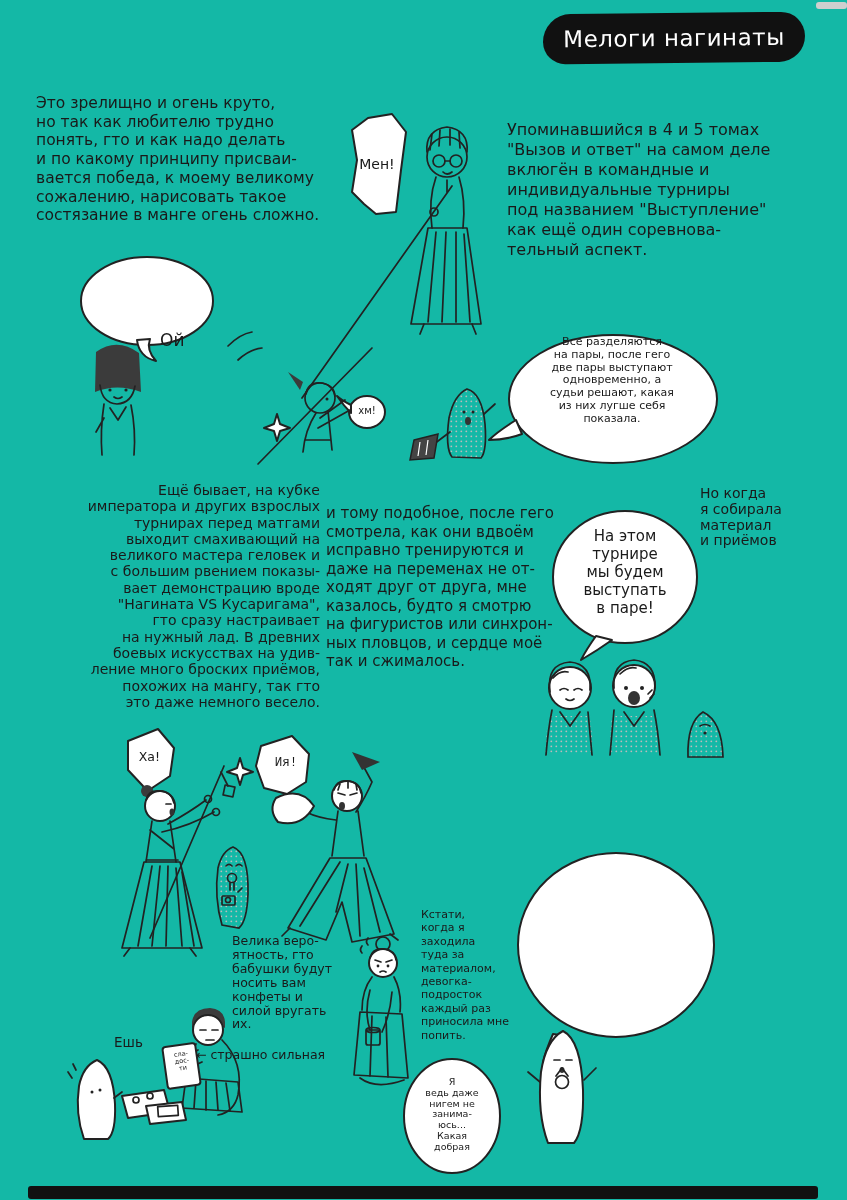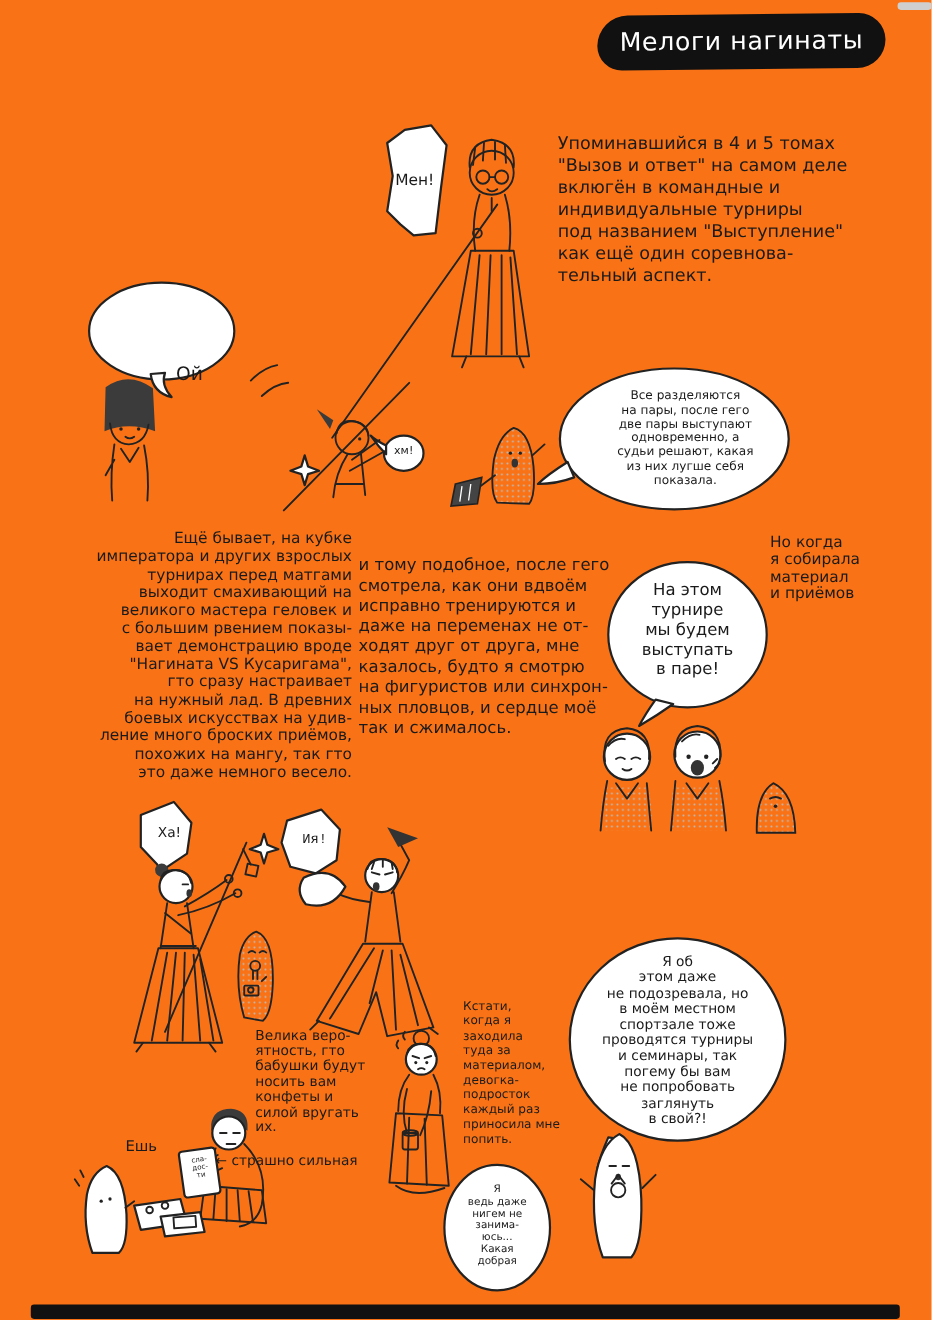--- a/index.html
+++ b/index.html
@@ -1,16 +1,16 @@
 <!DOCTYPE html>
 <html><head>
 <meta charset="utf-8">
 <style>
   html,body{margin:0;padding:0;background:#fff;}
-  .page{position:relative;width:847px;height:1200px;background:#f97316;overflow:hidden;
+  .page{position:relative;width:847px;height:1200px;background:#14b8a6;overflow:hidden;
         font-family:"DejaVu Sans",sans-serif;color:#1a1a1a;}
   .layer{position:absolute;left:0;top:0;}
   .txt{position:absolute;white-space:pre-line;color:#1a1a1a;}
   .ctr{text-align:center;}
   .rgt{text-align:right;}
   .title-badge{position:absolute;left:543px;top:13px;width:262px;height:50px;background:#111;
     border-radius:30px 26px 28px 24px;display:flex;align-items:center;justify-content:center;
     color:#fff;font-size:23px;letter-spacing:.5px;transform:rotate(-.6deg);}
   .bottom-bar{position:absolute;left:28px;top:1186px;width:790px;height:13px;background:#111;border-radius:3px;}
   .scuff{position:absolute;left:816px;top:2px;width:31px;height:7px;background:#cfcfcf;border-radius:3px;}
@@ -22,24 +22,24 @@
   .training{left:326px;top:504px;width:242px;font-size:15px;line-height:18.5px;}
   .butwhen{left:700px;top:486px;width:140px;font-size:14px;line-height:15.8px;}
   .grandmas{left:232px;top:934px;width:128px;font-size:12.5px;line-height:13.9px;}
   .bytheway{left:421px;top:908px;width:114px;font-size:11px;line-height:13.4px;}
   .eat{left:114px;top:1034px;font-size:13.5px;}
   .scary{left:196px;top:1047px;font-size:12.5px;}
   .candy{left:167px;top:1051px;width:30px;font-size:6.5px;line-height:7.2px;transform:rotate(-8deg);}
   
   .b-men{left:345px;top:156px;width:64px;font-size:14px;}
   .b-words{left:87px;top:269px;width:120px;font-size:12.5px;line-height:14.5px;}
-  .b-pairs{left:512px;top:354px;width:200px;font-size:11px;line-height:12.8px;margin-left:11px;}
+  .b-pairs{left:512px;top:336px;width:200px;font-size:11px;line-height:12.8px;}
   .b-hm{left:350px;top:405px;width:34px;font-size:10px;}
   .b-pair{left:558px;top:527px;width:134px;font-size:15px;line-height:18px;}
-  .b-ha{left:134px;top:749px;width:40px;font-size:12.5px;}
+  .b-ha{left:120px;top:749px;width:40px;font-size:12.5px;text-align:right;}
   .b-iya{left:266px;top:756px;width:40px;font-size:12.5px;font-family:Liberation Mono, monospace;}
   .b-gym{left:520px;top:867px;width:192px;font-size:12.5px;line-height:14.3px;}
   .b-kind{left:410px;top:1077px;width:84px;font-size:9.5px;line-height:10.8px;}
   svg .ln{stroke:#222;fill:none;stroke-width:1.7;stroke-linecap:round;stroke-linejoin:round;}
   svg .bub{stroke:#222;fill:#fff;stroke-width:2;stroke-linejoin:round;}
   svg .dark{fill:#3b3b3b;stroke:none;}
   svg .tone{fill:url(#dots);stroke:#222;stroke-width:1.7;}
 </style>
 </head>
 <body>
@@ -236,20 +236,27 @@
       <circle class="ln" cx="562" cy="1082" r="6.5"></circle>
       <path class="ln" d="M556,1076 L562,1068 L568,1076"></path>
       <path class="ln" d="M540,1082 L528,1072 M584,1080 L596,1068"></path>
     </g>
   </svg>
 
   <div class="title-badge">
     <span>Мелоги нагинаты</span>
   </div>
 
+  <div class="txt intro">Это зрелищно и огень круто,
+но так как любителю трудно
+понять, гто и как надо делать
+и по какому принципу присваи-
+вается победа, к моему великому
+сожалению, нарисовать такое
+состязание в манге огень сложно.</div>
   <div class="txt volumes">Упоминавшийся в 4 и 5 томах
 "Вызов и ответ" на самом деле
 вклюгён в командные и
 индивидуальные турниры
 под названием "Выступление"
 как ещё один соревнова-
 тельный аспект.</div>
   <div class="txt oy">Ой</div>
   <div class="txt emperor rgt">Ещё бывает, на кубке
 императора и других взрослых
@@ -310,31 +317,20 @@
 из них лугше себя
 показала.</div>
   <div class="txt b-hm ctr">хм!</div>
   <div class="txt b-pair ctr">На этом
 турнире
 мы будем
 выступать
 в паре!</div>
   <div class="txt b-ha ctr">Ха!</div>
   <div class="txt b-iya ctr">Ия!</div>
-  <div class="txt b-gym ctr">Я об
-этом даже
-не подозревала, но
-в моём местном
-спортзале тоже
-проводятся турниры
-и семинары, так
-погему бы вам
-не попробовать
-заглянуть
-в свой?!</div>
   <div class="txt b-kind ctr">Я
 ведь даже
 нигем не
 занима-
 юсь...
 Какая
 добрая</div>
 
   <div class="scuff"></div>
   <div class="bottom-bar"></div>

